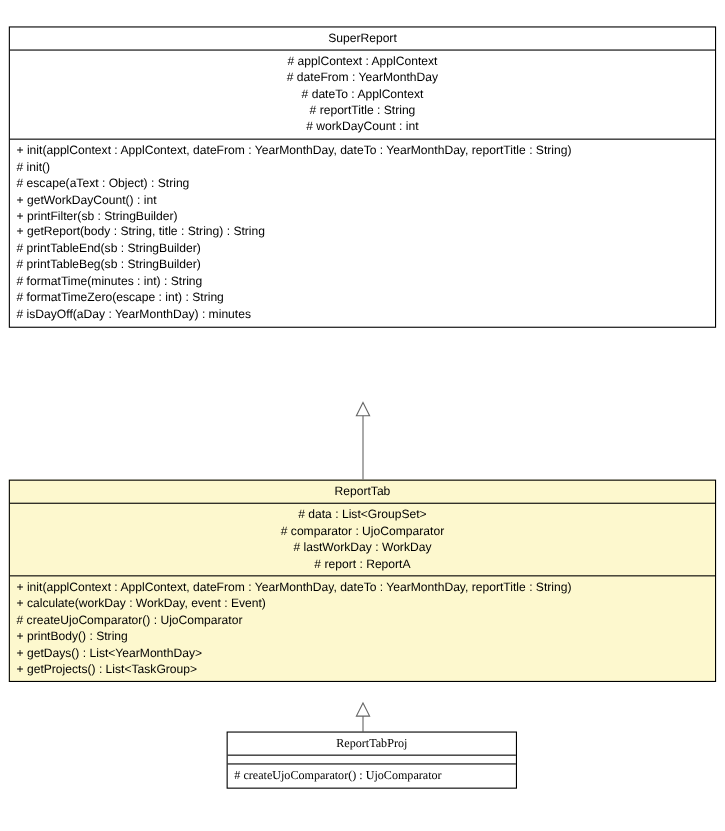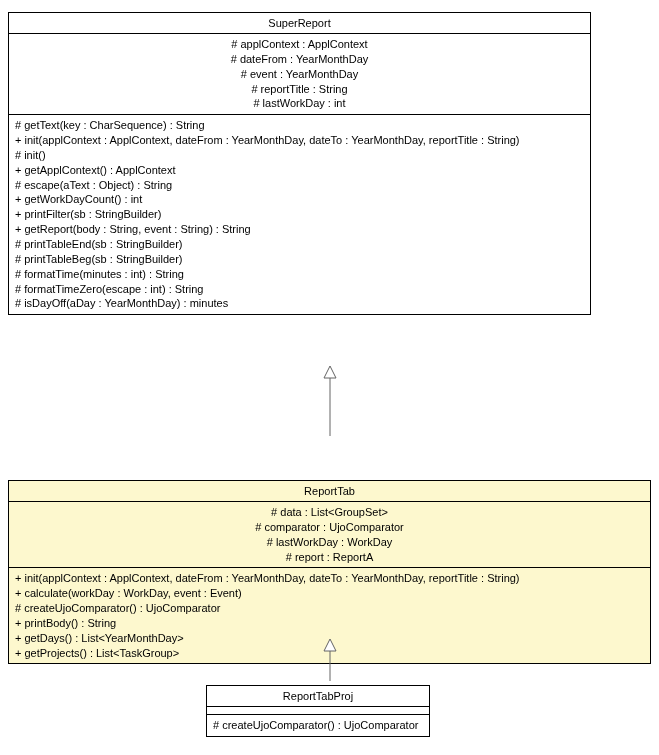--- a/index.html
+++ b/index.html
@@ -47,52 +47,50 @@
     position: absolute;
     overflow: visible;
     pointer-events: none;
   }
 </style>
 </head>
 <body>
 
 <div class="diagram">
 
-  <div class="uml-class" style="left:0px; top:4px; width:583px;">
+  <div class="uml-class" style="left:0px; top:16px; width:643px;">
     <div class="class-name">SuperReport</div>
     <div class="class-attrs">
       <div class="row"># applContext : ApplContext</div>
       <div class="row"># dateFrom : YearMonthDay</div>
-      <div class="row"># event : YearMonthDay</div>
+      <div class="row"># dateTo : ApplContext</div>
       <div class="row"># reportTitle : String</div>
-      <div class="row"># lastWorkDay : int</div>
+      <div class="row"># workDayCount : int</div>
     </div>
     <div class="class-methods">
-      <div class="row"># getText(key : CharSequence) : String</div>
       <div class="row">+ init(applContext : ApplContext, dateFrom : YearMonthDay, dateTo : YearMonthDay, reportTitle : String)</div>
       <div class="row"># init()</div>
-      <div class="row">+ getApplContext() : ApplContext</div>
       <div class="row"># escape(aText : Object) : String</div>
       <div class="row">+ getWorkDayCount() : int</div>
       <div class="row">+ printFilter(sb : StringBuilder)</div>
-      <div class="row">+ getReport(body : String, event : String) : String</div>
+      <div class="row">+ getReport(body : String, title : String) : String</div>
       <div class="row"># printTableEnd(sb : StringBuilder)</div>
       <div class="row"># printTableBeg(sb : StringBuilder)</div>
       <div class="row"># formatTime(minutes : int) : String</div>
       <div class="row"># formatTimeZero(escape : int) : String</div>
       <div class="row"># isDayOff(aDay : YearMonthDay) : minutes</div>
     </div>
   </div>
 
   <svg class="connector-svg" style="left:316px; top:358px; width:12px; height:70px;">
     <polygon points="6,0 12,12 0,12" fill="#fff" stroke="#646464" stroke-width="1"></polygon>
     <line x1="6" y1="12" x2="6" y2="70" stroke="#646464" stroke-width="1"></line>
   </svg>
 
-  <div class="uml-class highlighted" style="left:0px; top:428px; width:643px;margin-top:44px;">
+  <div class="uml-class highlighted" style="left:0px; top:428px; width:643px;">
     <div class="class-name">ReportTab</div>
     <div class="class-attrs">
       <div class="row"># data : List&lt;GroupSet&gt;</div>
       <div class="row"># comparator : UjoComparator</div>
       <div class="row"># lastWorkDay : WorkDay</div>
       <div class="row"># report : ReportA</div>
     </div>
     <div class="class-methods">
       <div class="row">+ init(applContext : ApplContext, dateFrom : YearMonthDay, dateTo : YearMonthDay, reportTitle : String)</div>
       <div class="row">+ calculate(workDay : WorkDay, event : Event)</div>
@@ -101,21 +99,21 @@
       <div class="row">+ getDays() : List&lt;YearMonthDay&gt;</div>
       <div class="row">+ getProjects() : List&lt;TaskGroup&gt;</div>
     </div>
   </div>
 
   <svg class="connector-svg" style="left:316px; top:631px; width:12px; height:42px;">
     <polygon points="6,0 12,12 0,12" fill="#fff" stroke="#646464" stroke-width="1"></polygon>
     <line x1="6" y1="12" x2="6" y2="42" stroke="#646464" stroke-width="1"></line>
   </svg>
 
-  <div class="uml-class" style="left:198px; top:677px; width:224px;">
+  <div class="uml-class" style="left:198px; top:657px; width:264px;font-family:Liberation Serif, serif;">
     <div class="class-name">ReportTabProj</div>
     <div class="class-attrs"></div>
     <div class="class-methods">
       <div class="row"># createUjoComparator() : UjoComparator</div>
     </div>
   </div>
 
 </div>
 
 </body></html>

